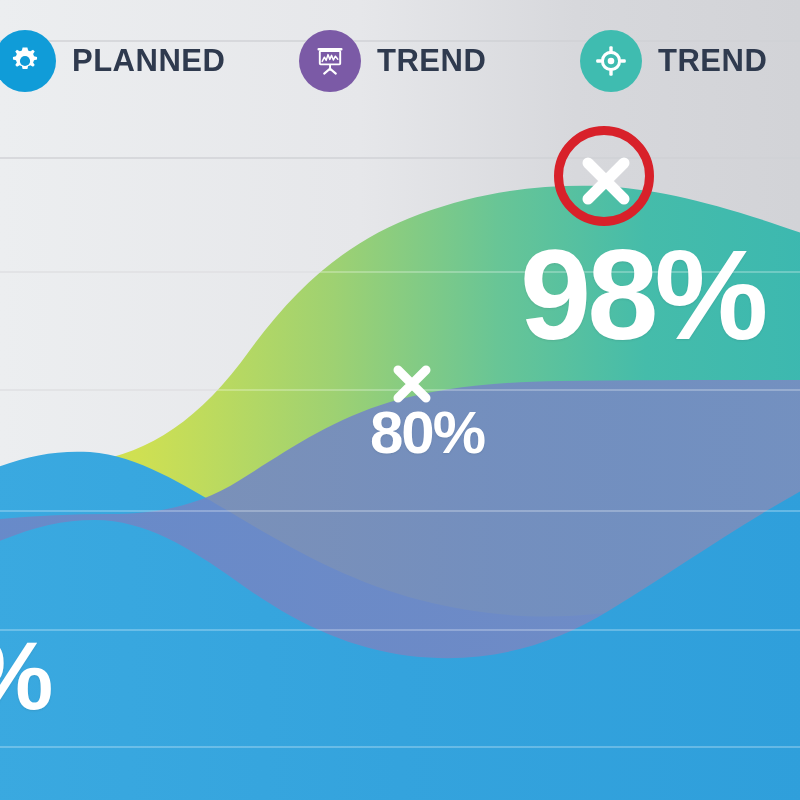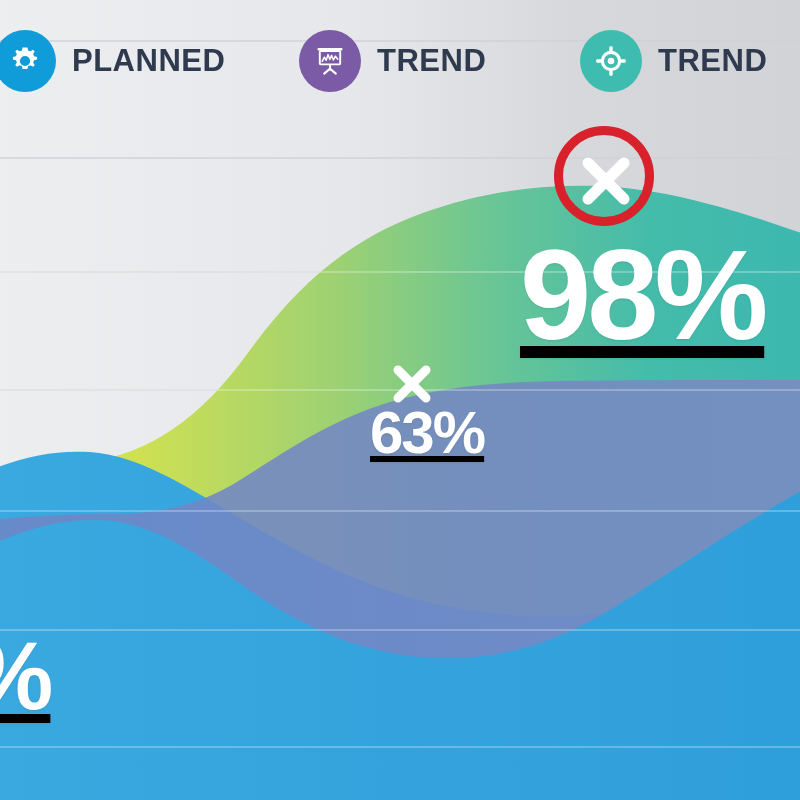--- a/index.html
+++ b/index.html
@@ -35,21 +35,21 @@
     flex:0 0 auto;
   }
   .legend-badge svg { display:block; }
   .legend-label {
     font-size:31px; font-weight:bold; letter-spacing:0.5px;
     color:#2f3a4e; white-space:nowrap;
     font-family:"Liberation Sans", sans-serif;
   }
 
   
-  .annotation { position:absolute; z-index:30;text-decoration:underline; }
+  .annotation { position:absolute; z-index:30; }
 
   #annotation-98 { left:520px; top:148px; width:280px; }
   #annotation-80 { left:370px; top:360px; width:180px; }
   #annotation-clipped { left:-32px; top:630px; width:140px; }
 
   .x-marker { position:relative; }
   .x-marker svg { display:block; }
 
   .pct-value {
     color:#ffffff; font-weight:bold; line-height:0.95;
@@ -168,21 +168,21 @@
     </div>
     <div class="pct-value" id="pct-98" style="margin-top:86px;">98%</div>
   </div>
 
   <div class="annotation" id="annotation-80">
     <div class="x-marker" id="marker-80">
       <svg width="48" height="48" viewBox="0 0 48 48">
         <path d="M10 10 L38 38 M38 10 L10 38" stroke="#ffffff" stroke-width="9" stroke-linecap="round" fill="none"></path>
       </svg>
     </div>
-    <div class="pct-value" id="pct-80" style="margin-top:44px;">63%</div>
+    <div class="pct-value" id="pct-80" style="margin-top:44px;">80%</div>
   </div>
 
   <div class="annotation" id="annotation-clipped">
     <div class="pct-value" id="pct-clipped">%</div>
   </div>
 
   <div id="legend">
 
     <div class="legend-item" id="legend-item-planned">
       <div class="legend-badge" style="background:#109cd8;">

